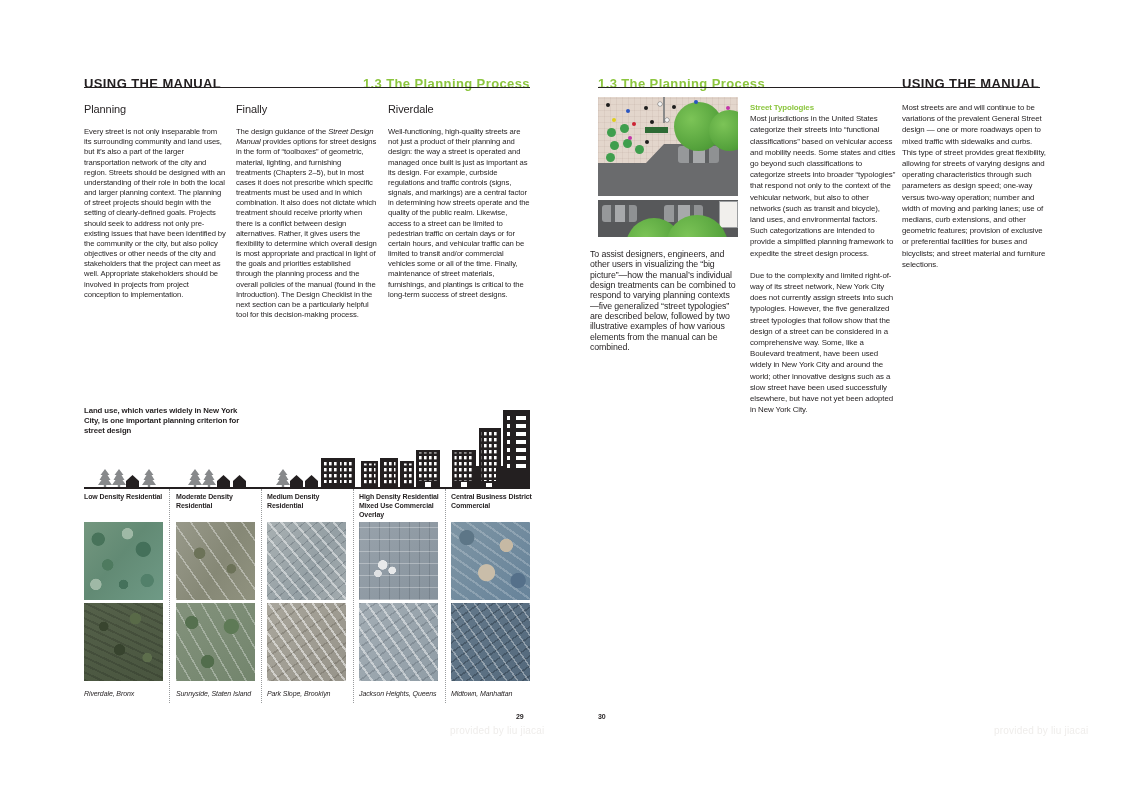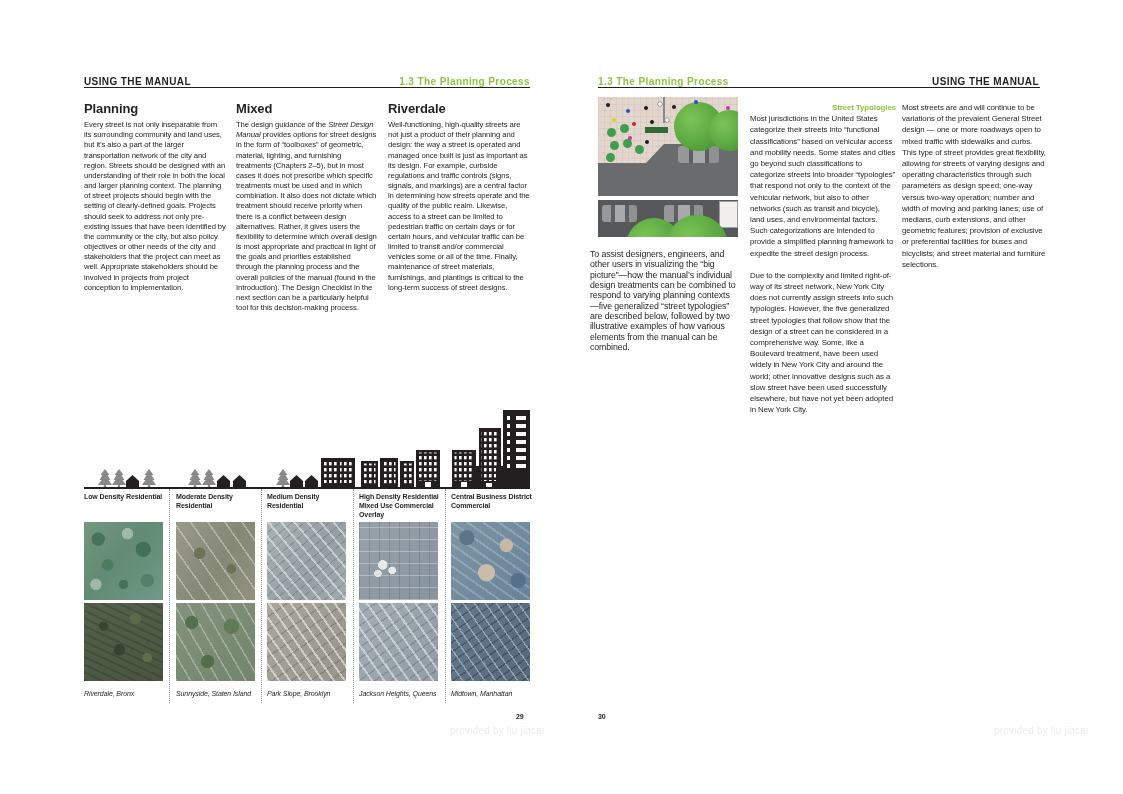--- a/index.html
+++ b/index.html
@@ -1,27 +1,27 @@
 <!DOCTYPE html>
 <html><head>
 <meta charset="utf-8">
 <style>
   * { margin:0; padding:0; box-sizing:border-box; }
   html,body { background:#ffffff; }
   body { font-family:"Liberation Sans", sans-serif; color:#231f20; }
   .sheet { position:relative; width:1123px; height:794px; background:#fff; overflow:hidden; letter-spacing:-0.1px; }
 
   
-  .hdr { position:absolute; font-size:10px; font-weight:bold; letter-spacing:0.4px; top:76px;text-align:right; }
+  .hdr { position:absolute; font-size:13px; font-weight:bold; letter-spacing:0.4px; top:76px;text-align:right; }
   .hdr.green { color:#8cc63f; }
   .rule { position:absolute; top:87px; height:1px; background:#231f20; }
 
   
   .col { position:absolute; top:104px; width:142px; font-size:7.7px; line-height:10.15px; }
-  .col h3 { font-size:13px; font-weight:bold; margin-bottom:6px; }
+  .col h3 { font-size:11px; font-weight:normal; margin-bottom:13px; }
   .col .em { font-style:italic; }
 
   
   .caption { position:absolute; left:84px; top:406px; width:170px; font-size:7.8px; font-weight:bold; line-height:10px; }
   .silhouettes { position:absolute; left:84px; top:408px; width:446px; height:80px; }
   .baseline { position:absolute; left:84px; top:487px; width:446px; height:2px; background:#231f20; }
   .dotline { position:absolute; top:489px; height:214px; width:0; border-left:1px dotted #9a9c9e; }
   .lu-label { position:absolute; top:492px; width:86px; font-size:7px; font-weight:bold; line-height:9px; }
   .photo { position:absolute; width:79px; height:78px; }
   .place { position:absolute; top:690px; width:86px; font-size:7px; font-style:italic; }
@@ -83,21 +83,21 @@
     repeating-linear-gradient(35deg, rgba(255,255,255,.2) 0 2px, transparent 2px 9px),
     linear-gradient(130deg, #7e95a4, #67839a); }
   .p4b { background:
     repeating-linear-gradient(55deg, rgba(255,255,255,.35) 0 1.5px, transparent 1.5px 9px),
     repeating-linear-gradient(145deg, rgba(20,30,40,.3) 0 1.5px, transparent 1.5px 8px),
     linear-gradient(120deg, #64798b, #54697c); }
 
   
   .intro { position:absolute; left:590px; top:249px; width:148px; font-size:8.8px; line-height:10.35px; }
   .rcol { position:absolute; top:102px; width:146px; font-size:7.9px; line-height:11.2px; }
-  .rcol h3 { font-size:7.9px; font-weight:bold; color:#8cc63f;text-align:right; }
+  .rcol h3 { font-size:7.9px; font-weight:bold; color:#8cc63f; }
   .rcol p + p { margin-top:11px; }
 
   
   .illus { position:absolute; left:598px; top:97px; width:140px; height:140px; overflow:hidden;
            background:
              repeating-linear-gradient(0deg, rgba(120,90,80,.07) 0 1px, transparent 1px 6px),
              repeating-linear-gradient(90deg, rgba(120,90,80,.07) 0 1px, transparent 1px 6px),
              #e3d6cc; }
   .illus .road-up { position:absolute; left:0; top:0; width:140px; height:100px; background:#6a6b6d;
            clip-path:polygon(0 66px, 48px 66px, 66px 47px, 140px 47px, 140px 100px, 0 100px); }
@@ -122,28 +122,29 @@
 
   <div class="hdr" style="left:84px;">USING THE MANUAL</div>
   <div class="hdr green" style="right:593px;">1.3 The Planning Process</div>
   <div class="rule" style="left:84px; width:446px;"></div>
 
   <div class="col" style="left:84px;">
     <h3>Planning</h3>
     <div>Every street is not only inseparable from its surrounding community and land uses, but it’s also a part of the larger transportation network of the city and region. Streets should be designed with an understanding of their role in both the local and larger planning context. The planning of street projects should begin with the setting of clearly-defined goals. Projects should seek to address not only pre-existing issues that have been identified by the community or the city, but also policy objectives or other needs of the city and stakeholders that the project can meet as well. Appropriate stakeholders should be involved in projects from project conception to implementation.</div>
   </div>
   <div class="col" style="left:236px;">
-    <h3>Mixed</h3>
+    <h3>Finally</h3>
     <div><span>The design guidance of the </span><span class="em">Street Design Manual</span><span> provides options for street designs in the form of “toolboxes” of geometric, material, lighting, and furnishing treatments (Chapters 2–5), but in most cases it does not prescribe which specific treatments must be used and in which combination. It also does not dictate which treatment should receive priority when there is a conflict between design alternatives. Rather, it gives users the flexibility to determine which overall design is most appropriate and practical in light of the goals and priorities established through the planning process and the overall policies of the manual (found in the Introduction). The Design Checklist in the next section can be a particularly helpful tool for this decision-making process.</span></div>
   </div>
   <div class="col" style="left:388px;">
     <h3>Riverdale</h3>
     <div>Well-functioning, high-quality streets are not just a product of their planning and design: the way a street is operated and managed once built is just as important as its design. For example, curbside regulations and traffic controls (signs, signals, and markings) are a central factor in determining how streets operate and the quality of the public realm. Likewise, access to a street can be limited to pedestrian traffic on certain days or for certain hours, and vehicular traffic can be limited to transit and/or commercial vehicles some or all of the time. Finally, maintenance of street materials, furnishings, and plantings is critical to the long-term success of street designs.</div>
   </div>
 
+  <div class="caption">Land use, which varies widely in New York City, is one important planning criterion for street design</div>
 
   <svg class="silhouettes" viewBox="0 0 446 80" aria-hidden="true">
     <defs>
       <path id="pine" d="M7 0 L2.5 6 H4.5 L1.5 11 H3.5 L0 16 H5.8 V19 H8.2 V19 V16 H14 L10.5 11 H12.5 L9.5 6 H11.5 Z"></path>
       <path id="house" d="M0 6 L6.5 0 L13 6 V13 H0 Z"></path>
       <pattern id="winS" width="5" height="6" patternUnits="userSpaceOnUse">
           <rect width="2.6" height="3.4" fill="#fff"></rect>
         </pattern>
       <pattern id="winH" width="24" height="8" patternUnits="userSpaceOnUse">
           <rect width="18" height="4" fill="#fff"></rect>

